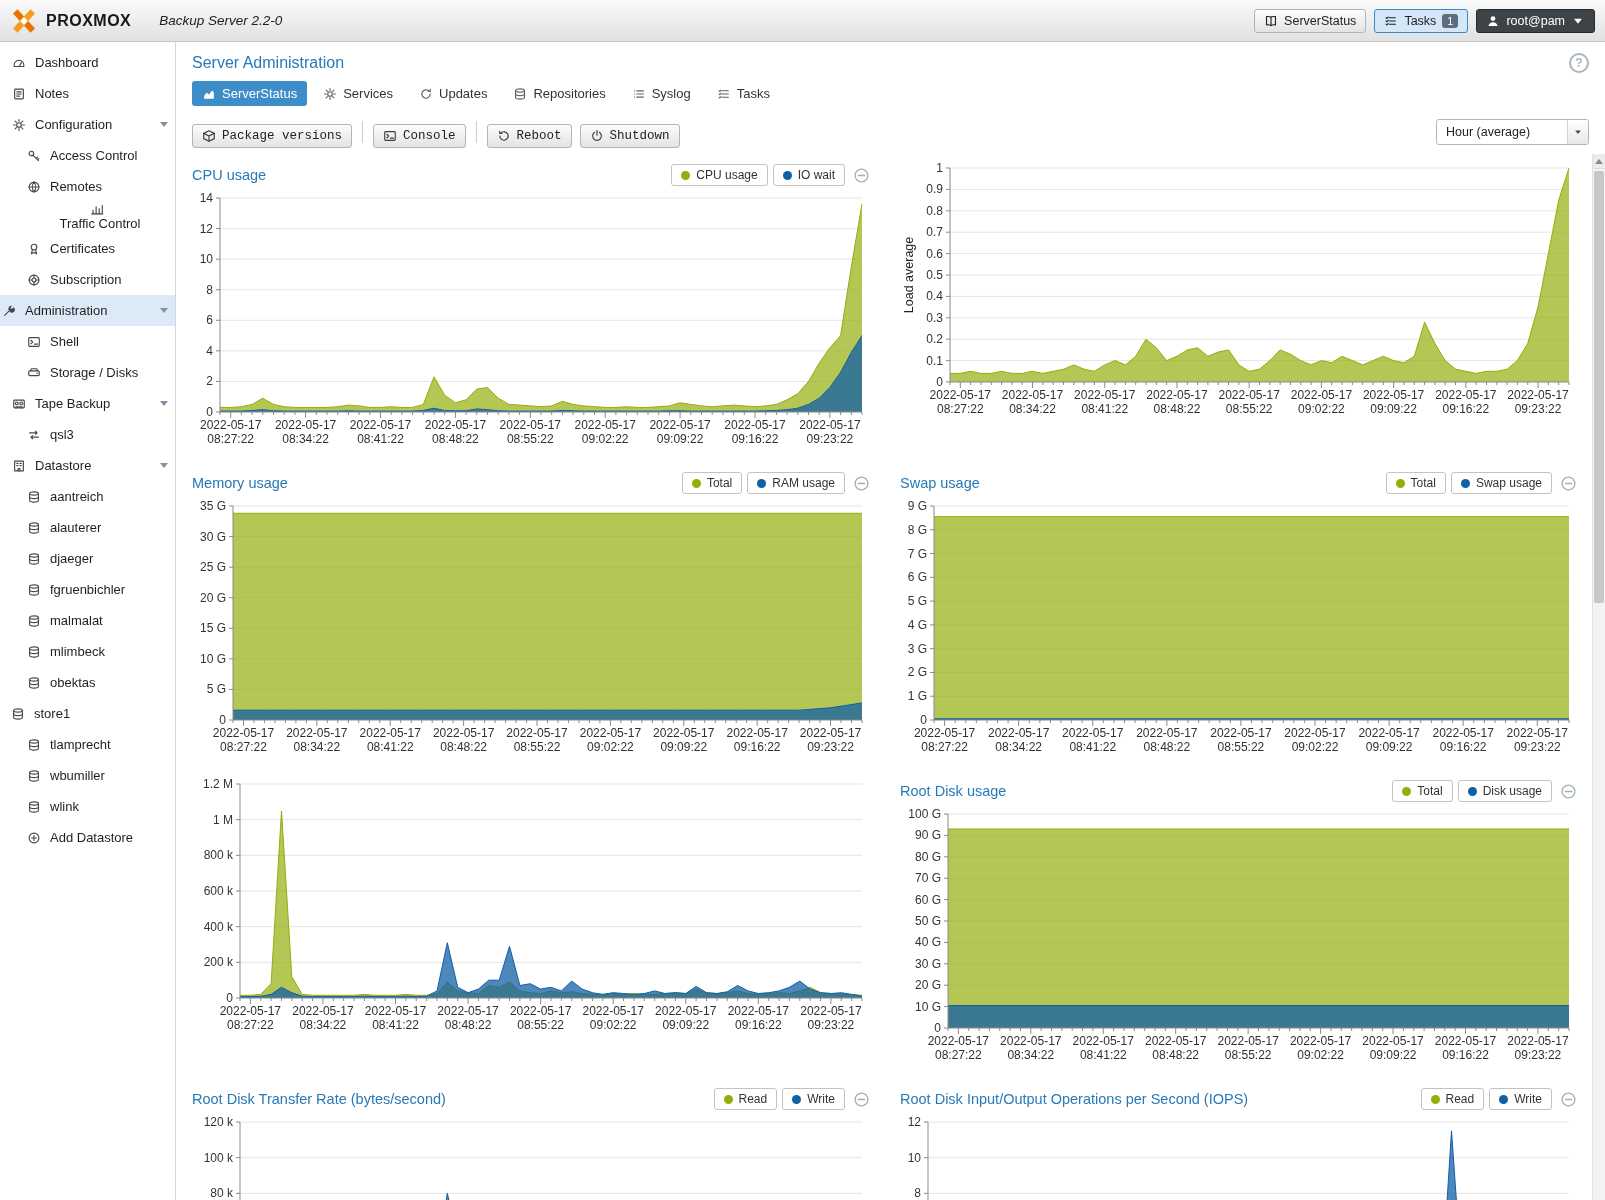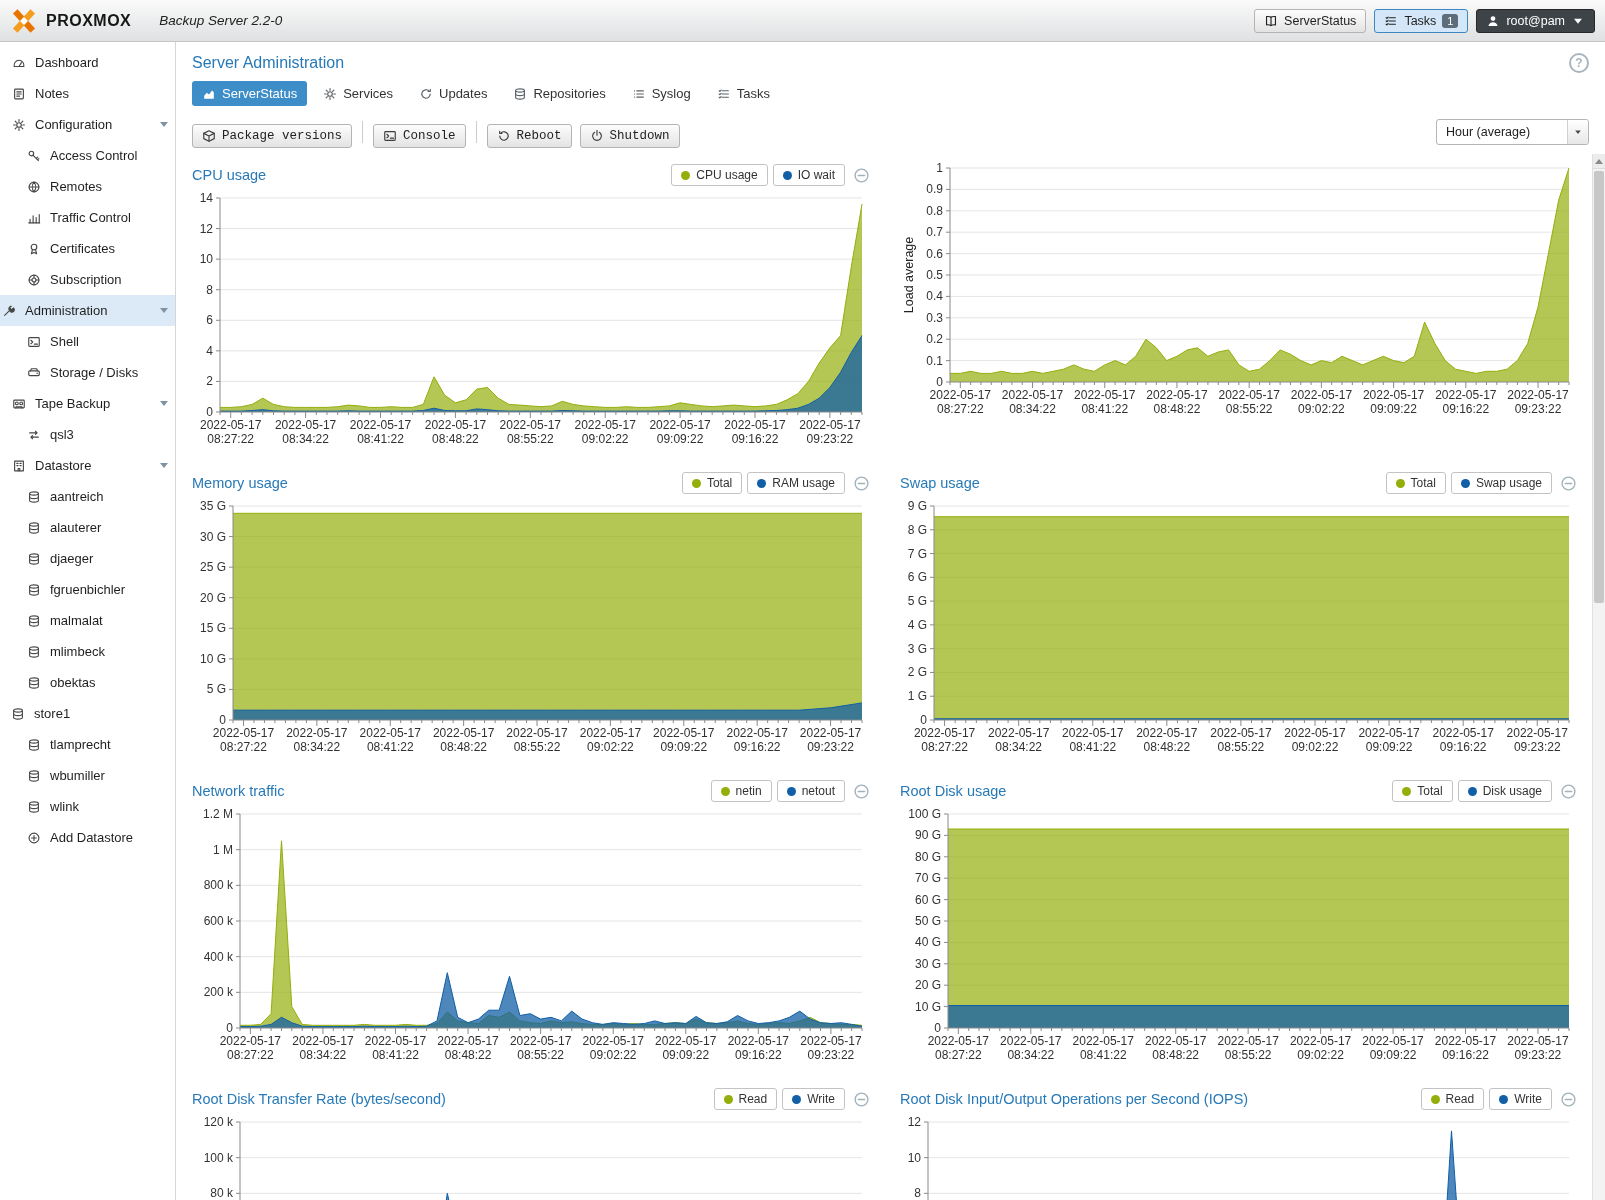--- a/index.html
+++ b/index.html
@@ -154,21 +154,21 @@
       </div>
       <div class="side-item" style="padding-left: 25px;">
         <span class="iwrap">
           <svg class="icn" viewBox="0 0 16 16">
             <circle cx="8" cy="8" r="5.6"></circle>
             <path d="M2.4 8h11.2M8 2.4a9 9 0 0 0 0 11.2M8 2.4a9 9 0 0 1 0 11.2"></path>
           </svg>
         </span>
         <span class="lbl">Remotes</span>
       </div>
-      <div class="side-item" style="padding-left: 25px;">
+      <div class="side-item" style="padding-left: 25px; flex-direction: column;">
         <span class="iwrap">
           <svg class="icn" viewBox="0 0 16 16">
             <path d="M3.5 13.5V9.5M7 13.5V5.5M10.5 13.5V7.5M14 13.5V4"></path>
             <path d="M2 13.5h12.5"></path>
           </svg>
         </span>
         <span class="lbl">Traffic Control</span>
       </div>
       <div class="side-item" style="padding-left: 25px;">
         <span class="iwrap">
@@ -947,33 +947,20 @@
               <text x="266.83333333333337" y="239" text-anchor="middle" font-size="12" fill="#303030"><tspan x="266.83333333333337" dy="0">2022-05-17</tspan><tspan x="266.83333333333337" dy="14">08:48:22</tspan></text>
               <text x="340.9166666666667" y="239" text-anchor="middle" font-size="12" fill="#303030"><tspan x="340.9166666666667" dy="0">2022-05-17</tspan><tspan x="340.9166666666667" dy="14">08:55:22</tspan></text>
               <text x="415" y="239" text-anchor="middle" font-size="12" fill="#303030"><tspan x="415" dy="0">2022-05-17</tspan><tspan x="415" dy="14">09:02:22</tspan></text>
               <text x="489.0833333333333" y="239" text-anchor="middle" font-size="12" fill="#303030"><tspan x="489.0833333333333" dy="0">2022-05-17</tspan><tspan x="489.0833333333333" dy="14">09:09:22</tspan></text>
               <text x="563.1666666666666" y="239" text-anchor="middle" font-size="12" fill="#303030"><tspan x="563.1666666666666" dy="0">2022-05-17</tspan><tspan x="563.1666666666666" dy="14">09:16:22</tspan></text>
               <text x="637.25" y="239" text-anchor="middle" font-size="12" fill="#303030"><tspan x="637.25" dy="0">2022-05-17</tspan><tspan x="637.25" dy="14">09:23:22</tspan></text>
             </svg>
           </div>
         </div>
         <div class="panel">
-          <div class="panel-hd">
-            <span class="panel-title">Network traffic</span>
-            <span class="legend">
-              <span class="leg"><i class="dot" style="background:#94ae0a"></i>netin</span>
-              <span class="leg"><i class="dot" style="background:#115fa6"></i>netout</span>
-            </span>
-            <span class="collapse">
-              <svg class="icn" viewBox="0 0 16 16">
-                <circle cx="8" cy="8" r="6"></circle>
-                <path d="M5 8h6"></path>
-              </svg>
-            </span>
-          </div>
           <div class="chart-body">
             <svg width="678" height="262" viewBox="0 0 678 262">
               <line x1="44" y1="222" x2="48" y2="222" stroke="#8a8a8a" stroke-width="1"></line>
               <text x="41" y="226" text-anchor="end" font-size="12" fill="#333">0</text>
               <line x1="48" y1="186.33333333333334" x2="670" y2="186.33333333333334" stroke="#e5e5e5" stroke-width="1"></line>
               <line x1="44" y1="186.33333333333334" x2="48" y2="186.33333333333334" stroke="#8a8a8a" stroke-width="1"></line>
               <text x="41" y="190.33333333333334" text-anchor="end" font-size="12" fill="#333">200 k</text>
               <line x1="48" y1="150.66666666666669" x2="670" y2="150.66666666666669" stroke="#e5e5e5" stroke-width="1"></line>
               <line x1="44" y1="150.66666666666669" x2="48" y2="150.66666666666669" stroke="#8a8a8a" stroke-width="1"></line>
               <text x="41" y="154.66666666666669" text-anchor="end" font-size="12" fill="#333">400 k</text>

